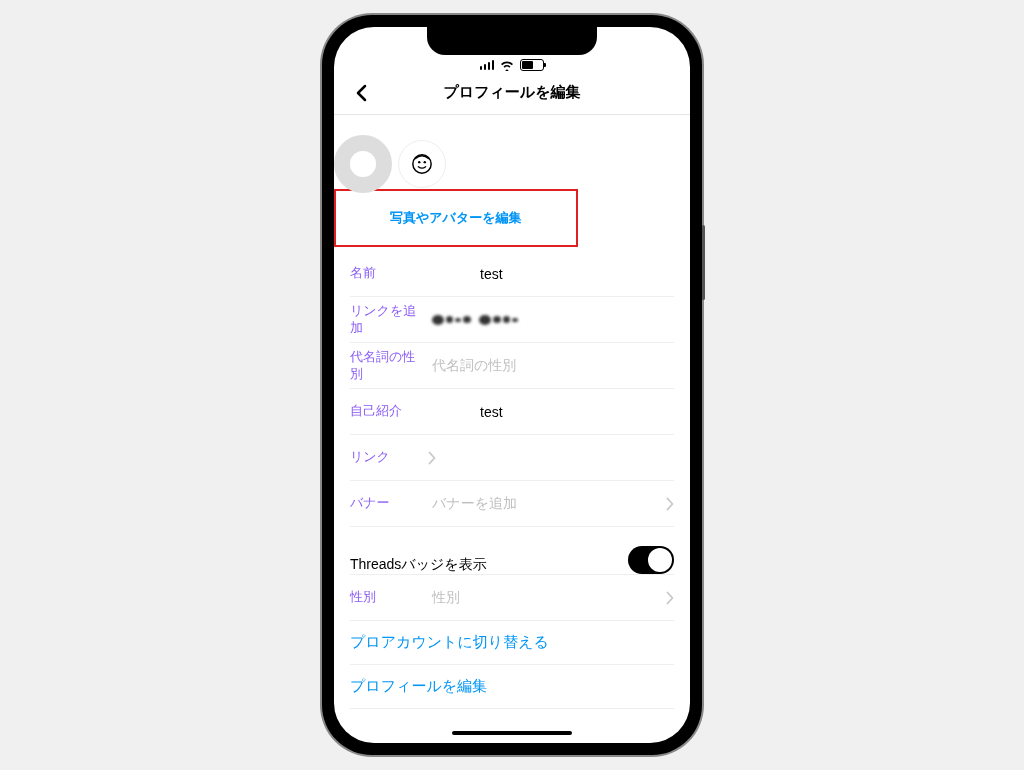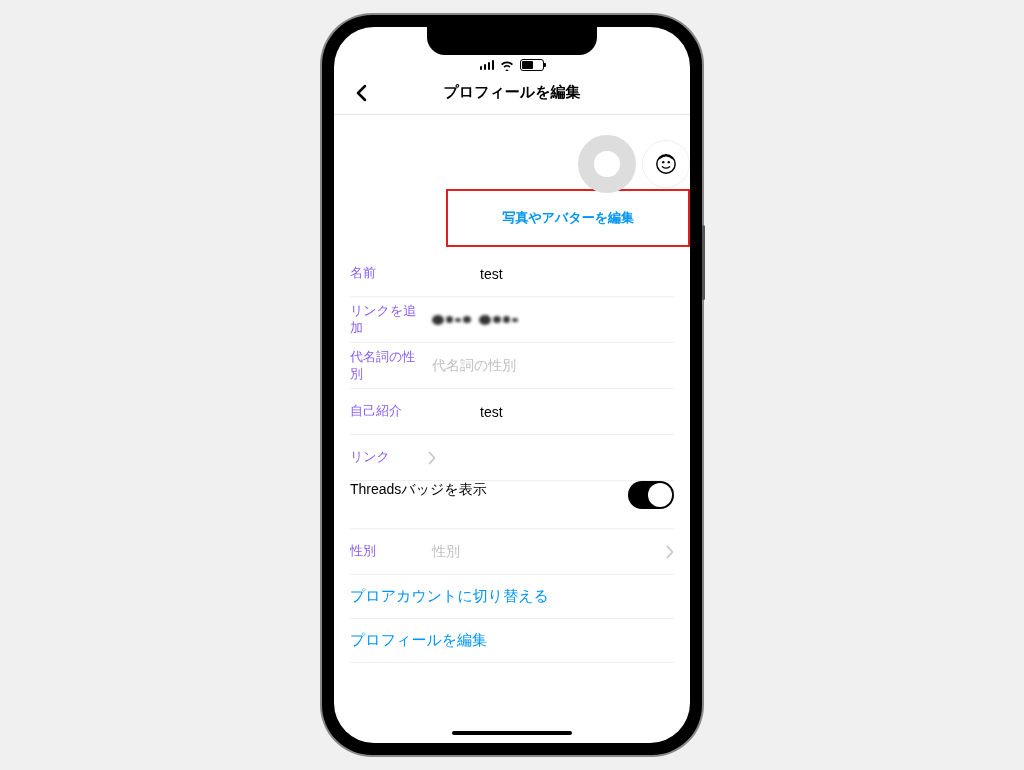--- a/index.html
+++ b/index.html
@@ -121,21 +121,21 @@
       justify-content: center;
       cursor: pointer;
     }
 
     .nav-title { font-size: 15px; font-weight: 600; }
 
     .avatar-section {
       padding: 20px 0 0;
       display: flex;
       flex-direction: column;
-      align-items: flex-end;
+      align-items: flex-start;
     }
 
     .avatar-row {
       display: flex;
       gap: 0;
       align-items: center;
     }
 
     .avatar-circle {
       width: 58px;
@@ -232,21 +232,21 @@
       border-radius: 50%;
       filter: blur(1.5px);
     }
     .blob.b1 { width: 12px; height: 10px; }
     .blob.b2 { width: 8px; }
     .blob.b3 { width: 6px; height: 4px; }
     .blob.sp { background: transparent; width: 4px; }
 
     .toggle-row {
       display: flex;
-      align-items: flex-start;
+      align-items: flex-end;
       justify-content: space-between;
       min-height: 48px;
       border-bottom: 0.5px solid #eee;
     }
 
     .toggle-label { font-size: 14px; }
 
     .toggle {
       width: 46px;
       height: 28px;
@@ -373,20 +373,27 @@
         <div class="form-value">test</div>
       </div>
 
       <div class="form-row">
         <div class="form-label">リンク</div>
         <svg class="chevron" width="8" height="14" viewBox="0 0 8 14">
             <path d="M1.5 1.5 L6.5 7 L1.5 12.5" stroke="#c7c7cc" stroke-width="1.8" fill="none" stroke-linecap="round" stroke-linejoin="round"></path>
           </svg>
       </div>
 
+      <div class="form-row">
+        <div class="form-label">バナー</div>
+        <div class="form-placeholder">バナーを追加</div>
+        <svg class="chevron" width="8" height="14" viewBox="0 0 8 14">
+            <path d="M1.5 1.5 L6.5 7 L1.5 12.5" stroke="#c7c7cc" stroke-width="1.8" fill="none" stroke-linecap="round" stroke-linejoin="round"></path>
+          </svg>
+      </div>
 
       <div class="toggle-row">
         <div class="toggle-label">Threadsバッジを表示</div>
         <div class="toggle">
           <div class="toggle-knob"></div>
         </div>
       </div>
 
       <div class="form-row">
         <div class="form-label">性別</div>

